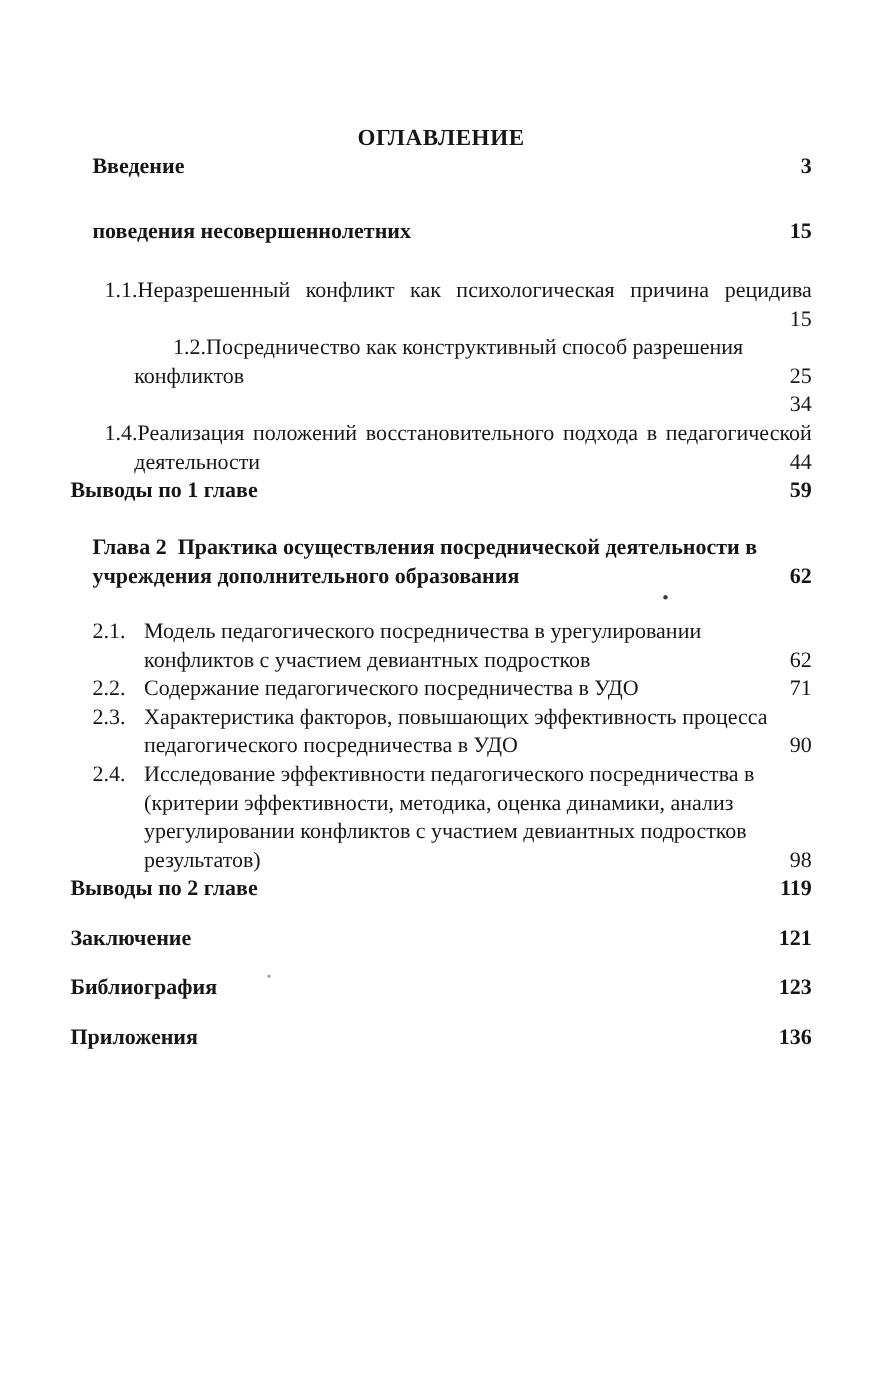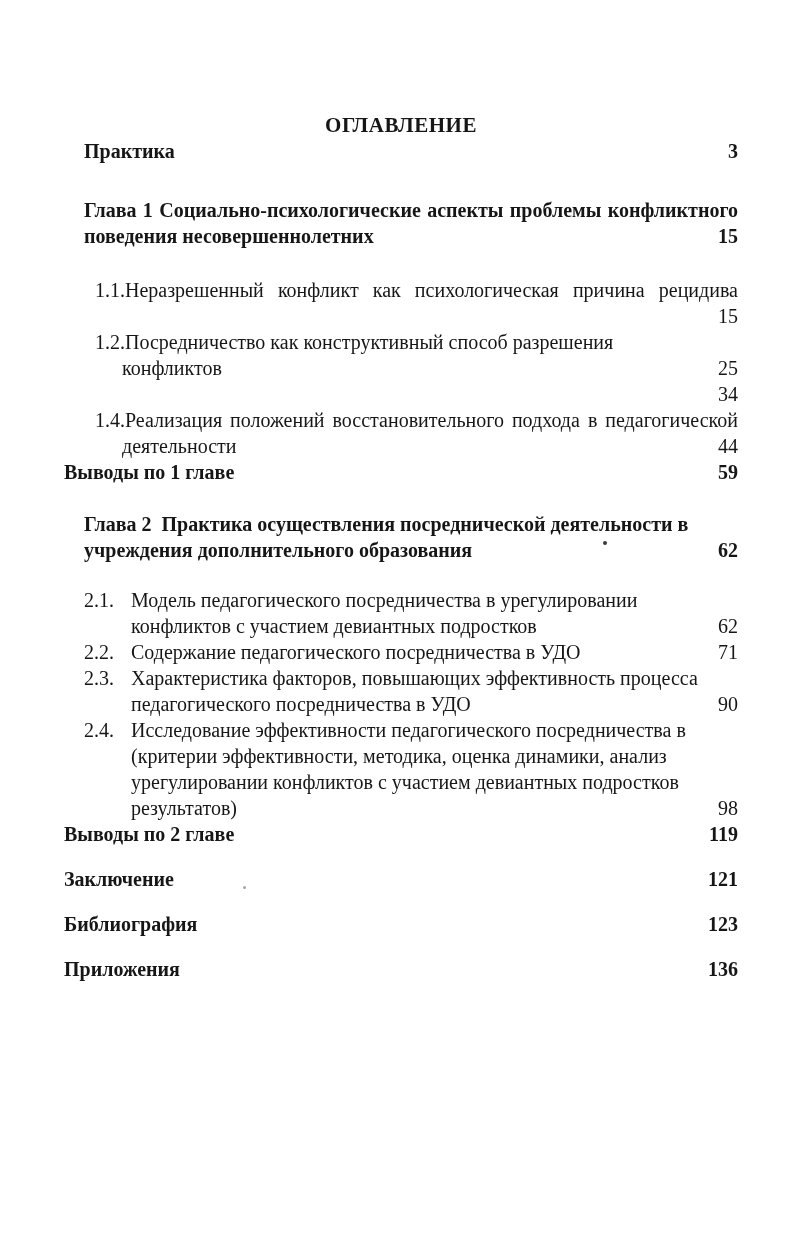--- a/index.html
+++ b/index.html
@@ -46,21 +46,21 @@
     flex:0 0 auto;
     padding-left:8px;
   }
   .row .num{
     flex:0 0 47px;
     width:47px;
   }
   
   .indent-flush{padding-left:0;}
   .indent-main{padding-left:20px;}
-  .indent-num1{padding-left:31px;}
+  .indent-num1{padding-left:31px;justify-content:center;}
   .indent-cont1{padding-left:58px;}
   .indent-item2{padding-left:20px;align-items:center;}
   .indent-cont2{padding-left:67px;}
   .gap{width:100%;}
   .footer-page{
     position:absolute;
     top:1183px;
     left:calc(50% + 7px);
     transform:translateX(-50%);
     font-size:20px;
@@ -75,27 +75,24 @@
   .speck.dot-2{left:243px;top:886px;width:3px;height:3px;opacity:.45;}
 </style>
 </head>
 <body>
 
 <div class="page">
   <div class="content">
     <div class="doc-title">ОГЛАВЛЕНИЕ</div>
     <div id="toc-rows">
         <div class="row indent-main bold">
-          <span class="text">Практика</span>
+          <span class="text">Введение</span>
           <span class="pg">3</span>
         </div>
         <div class="gap" style="height: 33px;"></div>
-        <div class="row indent-main bold justify">
-          <span class="text">Глава 1 Социально-психологические аспекты проблемы конфликтного</span>
-        </div>
         <div class="row indent-main bold">
           <span class="text">поведения несовершеннолетних</span>
           <span class="pg">15</span>
         </div>
         <div class="gap" style="height: 28px;"></div>
         <div class="row indent-num1 justify">
           <span class="text">1.1.Неразрешенный конфликт как психологическая причина рецидива</span>
         </div>
         <div class="row indent-cont1">
           <span class="pg">15</span>

